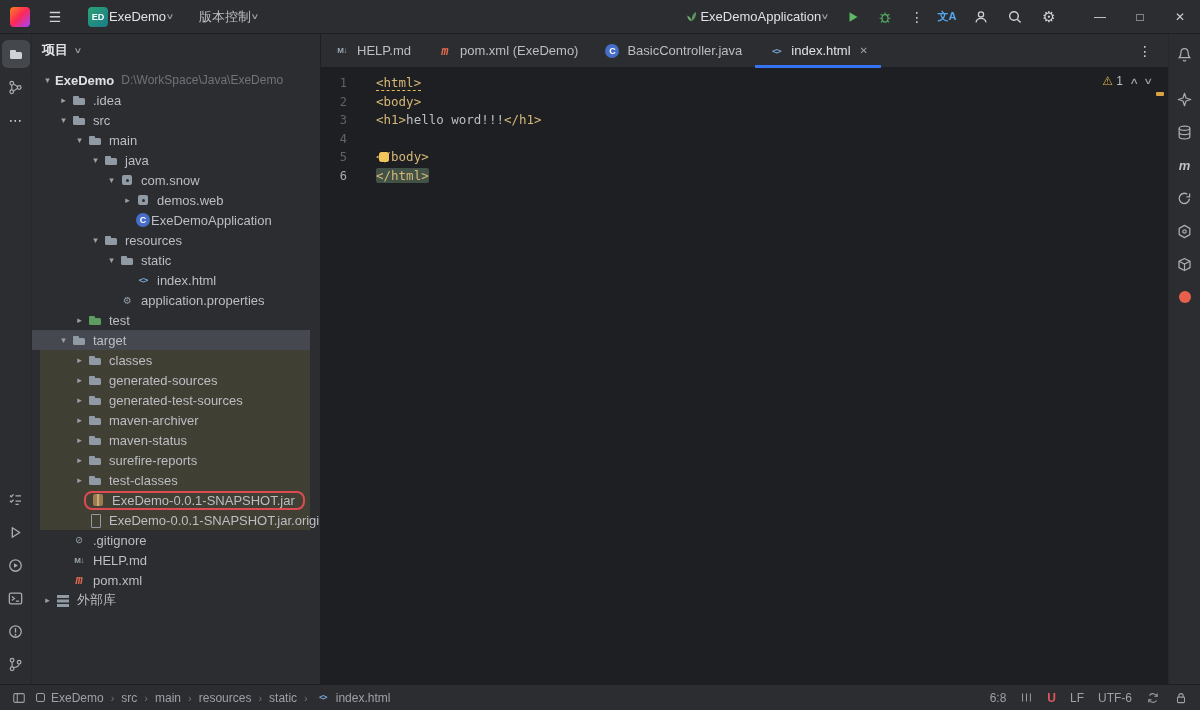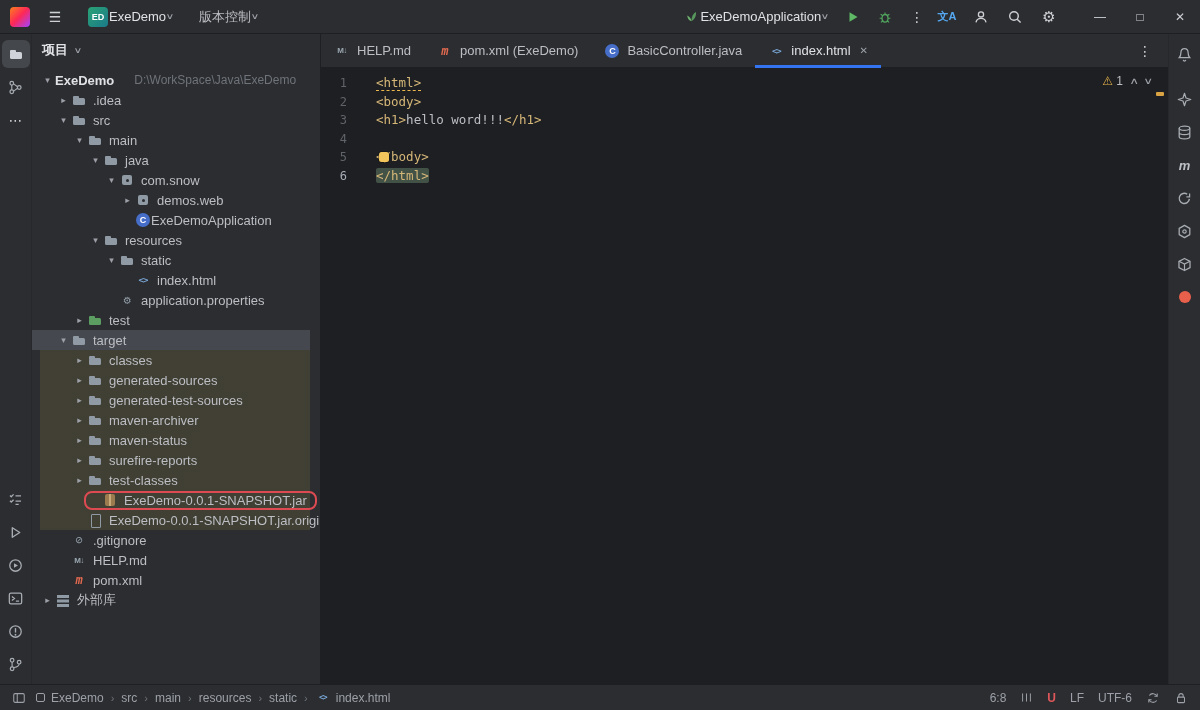--- a/index.html
+++ b/index.html
@@ -43,24 +43,24 @@
 
 .project{width:288px;flex:none;background:#2b2d30;display:flex;flex-direction:column;overflow:hidden}
 .proj-header{height:32px;flex:none;display:flex;align-items:center;gap:7px;padding:0 10px;color:#dfe1e5}
 .proj-title{font-weight:600}
 .tree{flex:1;overflow:hidden;padding-top:4px}
 .tree-row{height:20px;display:flex;align-items:center;margin-right:10px;white-space:nowrap}
 .tree-chev{width:15px;flex:none;text-align:center;font-size:9px;color:#9da0a8}
 .tree-row .ic{margin-right:6px}
 .tree-label{color:#bcbec4}
 .tree-label.bold{color:#dfe1e5;font-weight:700}
-.tree-suffix{color:#6f737a;margin-left:20px;font-size:12px}
+.tree-suffix{color:#6f737a;margin-left:7px;font-size:12px}
 .tree-row.selected{background:var(--c-selection-gray,#45484e)}
 .tree-row.excluded{background:linear-gradient(90deg,transparent 8px,var(--c-excluded-tint,rgba(198,176,78,0.14)) 8px)}
-.anno{display:inline-flex;align-items:center;border:2px solid var(--c-annotation-red,#dd4a52);border-radius:8px;padding:0 8px 0 16px;height:19px;margin-left:-3px}
+.anno{display:inline-flex;align-items:center;border:2px solid var(--c-annotation-red,#dd4a52);border-radius:8px;padding:0 8px 0 4px;height:19px;margin-left:-3px}
 
 
 .ic{position:relative;width:16px;height:16px;flex:none;display:inline-flex;align-items:center;justify-content:center;font-family:"DejaVu Sans Mono","Liberation Mono",monospace}
 .ic.fld::before{content:"";position:absolute;left:2px;top:6px;width:12px;height:7px;background:#8f9aa5;border-radius:1.5px}
 .ic.fld::after{content:"";position:absolute;left:2px;top:4px;width:6px;height:3px;background:#8f9aa5;border-radius:1px 1px 0 0}
 .ic.fld.green::before,.ic.fld.green::after{background:#5c9e61}
 .stripe-btn .ic.fld.big::before,.stripe-btn .ic.fld.big::after{background:#cfd2d8}
 .ic.pkg::before{content:"";position:absolute;left:3px;top:3px;width:10px;height:10px;background:#8f9aa5;border-radius:2px}
 .ic.pkg::after{content:"";position:absolute;left:6.5px;top:6.5px;width:3px;height:3px;background:#2b2d30;border-radius:50%}
 .ic.cls{background:#466ec9;border-radius:50%;width:14px;height:14px;margin:1px;color:#fff;font-size:9px;font-weight:700;font-family:"Liberation Sans","DejaVu Sans",sans-serif}

